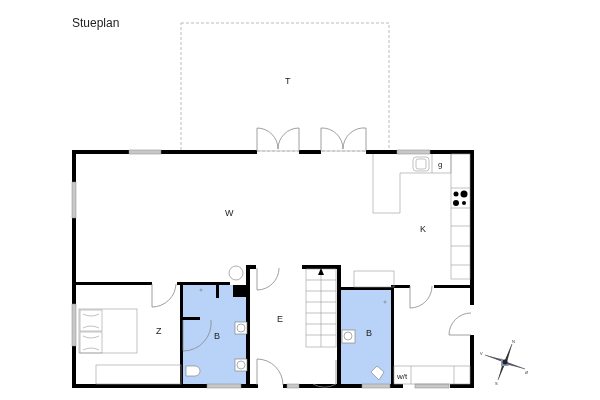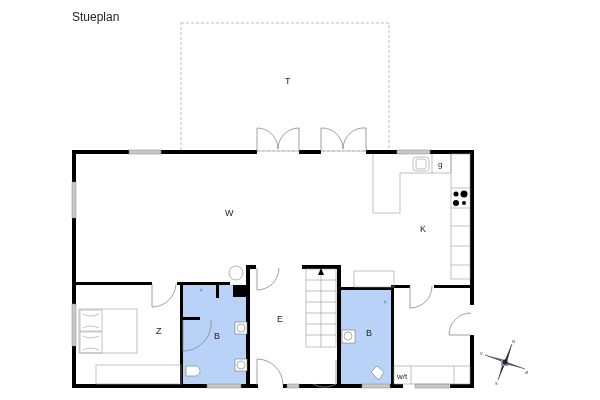--- a/index.html
+++ b/index.html
@@ -1,17 +1,17 @@
 <!DOCTYPE html>
 <html><head>
   <meta charset="utf-8">
   <style>
     html, body { margin: 0; padding: 0; background: #ffffff; }
     body { width: 600px; height: 400px; overflow: hidden; position: relative; font-family: "Liberation Sans", sans-serif; }
-    .title { position: absolute; left: 72px; top: 10px; font-size: 12px; color: #222; }
+    .title { position: absolute; left: 72px; top: 16px; font-size: 12px; color: #222; }
     svg { position: absolute; left: 0; top: 0; }
     .room-label { font-family: "Liberation Sans", sans-serif; font-size: 9px; fill: #222; }
     .small-label { font-family: "Liberation Sans", sans-serif; font-size: 8px; fill: #222; }
     .compass-label { font-family: "Liberation Sans", sans-serif; font-size: 4px; fill: #333; }
   </style>
 </head>
 <body>
 
 <div class="title">Stueplan</div>
 

